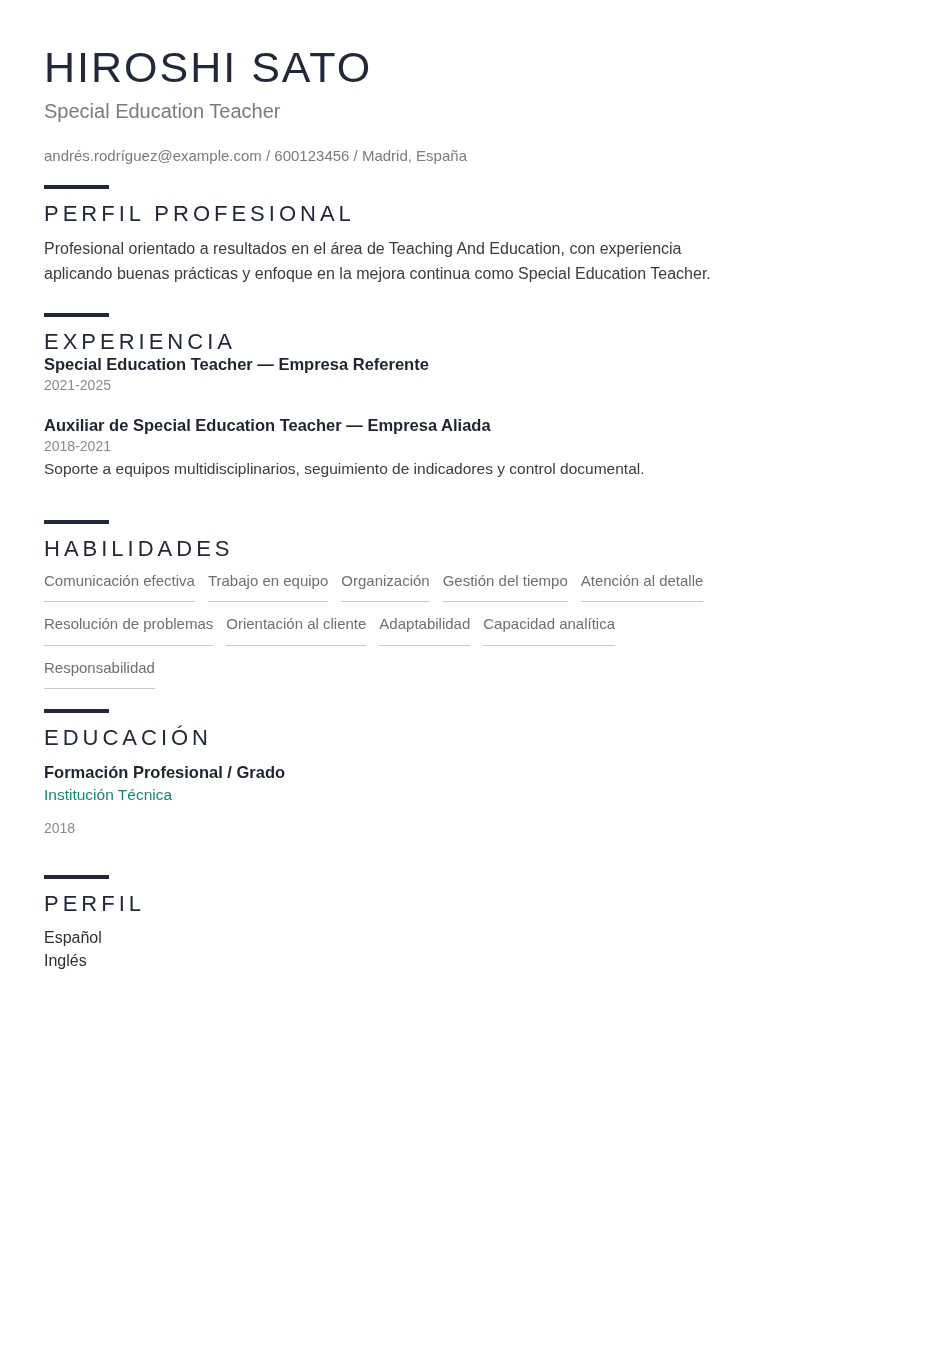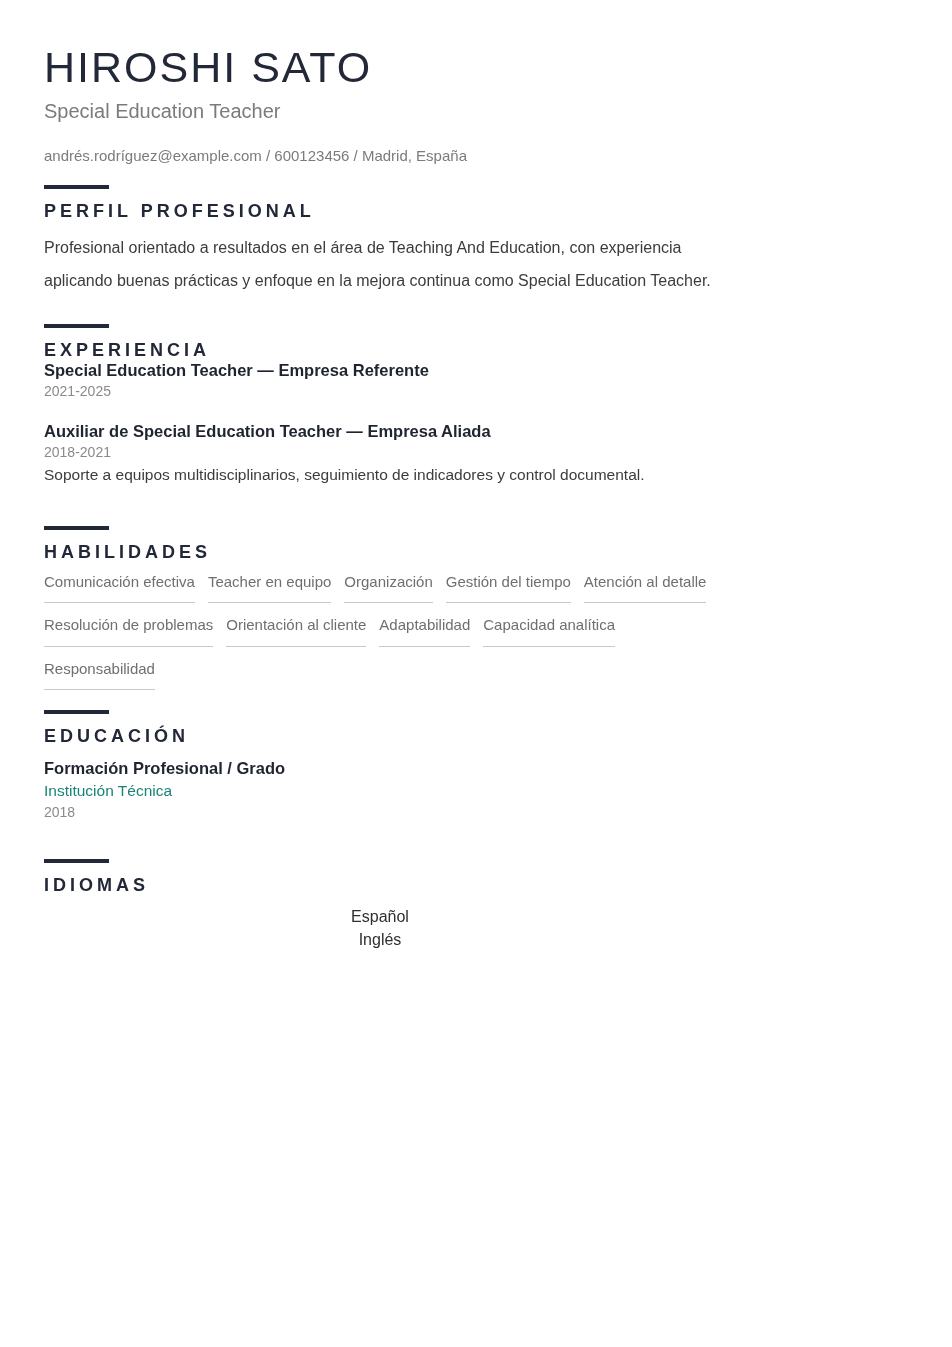--- a/index.html
+++ b/index.html
@@ -45,31 +45,31 @@
   .section-education  { margin-top: 20px; }
   .section-languages  { margin-top: 39px; }
 
   .rule {
     width: 65px;
     height: 4px;
     background: #222838;
   }
   .section-title {
     margin-top: 12px;
-    font-size: 18px;
-    font-weight: 700;
+    font-size: 22px;
+    font-weight: 400;
     letter-spacing: 4px;
     color: #222838;
   }
 
   
   .profile-text {
     margin-top: 9px;
     font-size: 16px;
-    line-height: 33px;
+    line-height: 25px;
     color: #3c3c3c;
     max-width: 848px;
   }
 
   
   .job { }
   .job + .job { margin-top: 23px; }
   .job-heading {
     font-size: 16.5px;
     font-weight: 700;
@@ -110,27 +110,27 @@
     font-size: 16.5px;
     font-weight: 700;
     color: #1f2430;
   }
   .edu-institution {
     margin-top: 4px;
     font-size: 15.5px;
     color: #1a8376;
   }
   .edu-year {
-    margin-top: 4px;
+    margin-top: 16px;
     font-size: 14px;
     color: #8a8a8a;
   }
 
   
-  .languages-list { margin-top: 9px; text-align: center; }
+  .languages-list { margin-top: 9px; }
   .language-item {
     font-size: 16px;
     line-height: 23px;
     color: #2f2f2f;
   }
 </style>
 </head>
 <body>
 
 <div class="page">
@@ -161,21 +161,21 @@
       <div class="job-dates">2018-2021</div>
       <div class="job-desc">Soporte a equipos multidisciplinarios, seguimiento de indicadores y control documental.</div>
     </div>
   </section>
 
   <section class="section section-skills">
     <div class="rule"></div>
     <h2 class="section-title">HABILIDADES</h2>
     <div class="skills-list">
       <span class="skill-item">Comunicación efectiva</span>
-      <span class="skill-item">Teacher en equipo</span>
+      <span class="skill-item">Trabajo en equipo</span>
       <span class="skill-item">Organización</span>
       <span class="skill-item">Gestión del tiempo</span>
       <span class="skill-item">Atención al detalle</span>
       <span class="skill-item">Resolución de problemas</span>
       <span class="skill-item">Orientación al cliente</span>
       <span class="skill-item">Adaptabilidad</span>
       <span class="skill-item">Capacidad analítica</span>
       <span class="skill-item">Responsabilidad</span>
     </div>
   </section>
@@ -183,20 +183,20 @@
   <section class="section section-education">
     <div class="rule"></div>
     <h2 class="section-title">EDUCACIÓN</h2>
     <div class="edu-degree">Formación Profesional / Grado</div>
     <div class="edu-institution">Institución Técnica</div>
     <div class="edu-year">2018</div>
   </section>
 
   <section class="section section-languages">
     <div class="rule"></div>
-    <h2 class="section-title">IDIOMAS</h2>
+    <h2 class="section-title">PERFIL</h2>
     <div class="languages-list">
       <div class="language-item">Español</div>
       <div class="language-item">Inglés</div>
     </div>
   </section>
 
 </div>
 
 </body></html>

